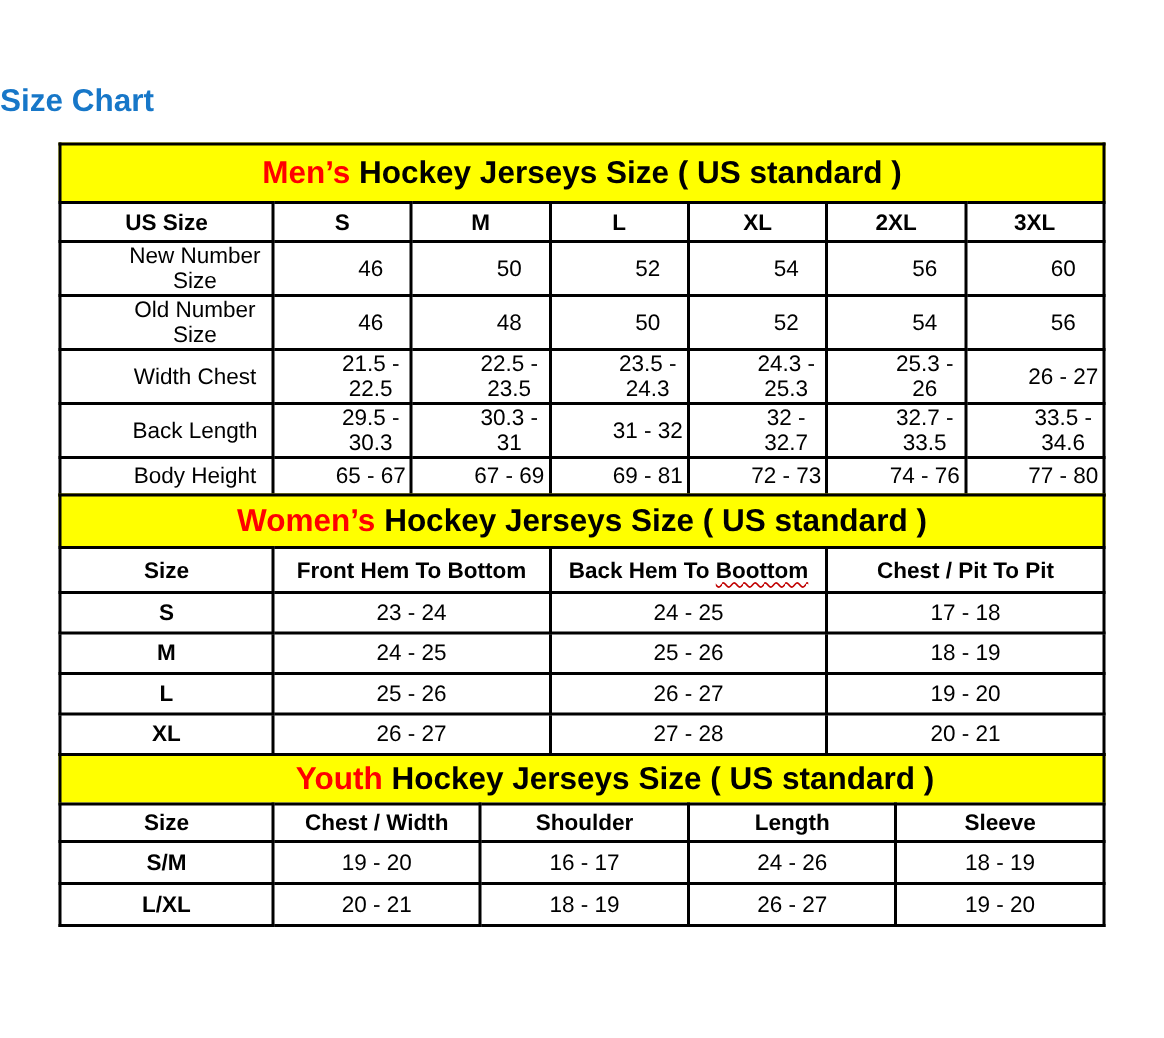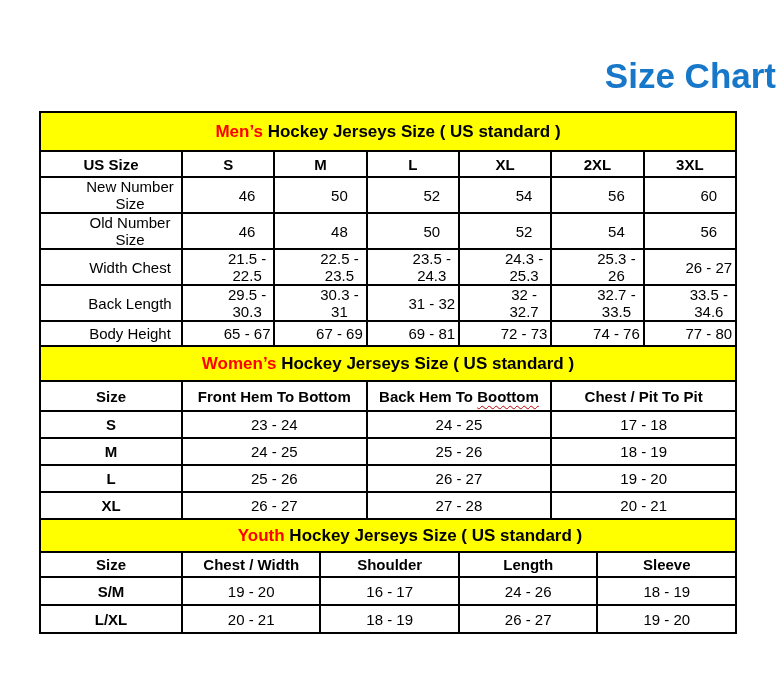--- a/index.html
+++ b/index.html
@@ -14,40 +14,40 @@
   html, body {
     margin: 0; padding: 0;
     width: 776px; height: 692px;
     background: #ffffff;
     font-family: "Liberation Sans", sans-serif;
     color: var(--text-black);
     overflow: hidden;
   }
   .title {
     margin: 56px 0 0 0;
-    text-align: right;
+    text-align: left;
     color: var(--title-blue);
-    font-size: 35px;
+    font-size: 21px;
     font-weight: bold;
     line-height: 1.15;
   }
   .chart {
     width: 698px;
     margin: 15px auto 0 auto;
   }
   .sec + .sec { margin-top: -2px; }
   .band {
     background: var(--band-yellow);
     border: 2px solid var(--border-black);
     border-bottom: 0;
     display: flex;
     align-items: center;
     justify-content: center;
     font-weight: bold;
-    font-size: 17px;
+    font-size: 21px;
     white-space: pre;
   }
   .sec-mens  .band { height: 39px; }
   .sec-womens .band { height: 35px; }
   .sec-youth .band { height: 33px; padding-left: 44px; }
   .hl { color: var(--accent-red); }
   .tbl {
     width: 100%;
     border-collapse: collapse;
     table-layout: fixed;

